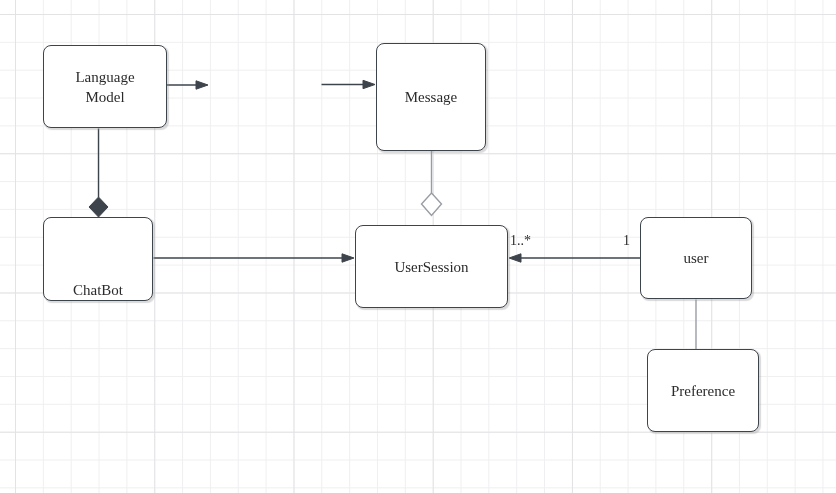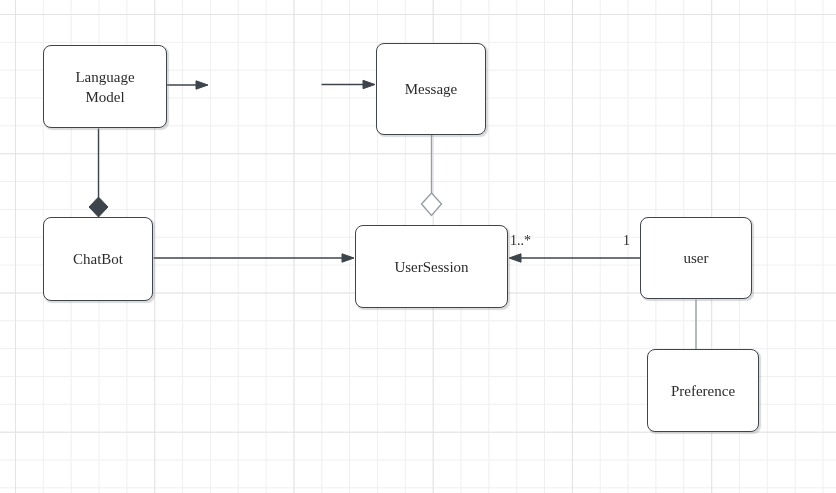--- a/index.html
+++ b/index.html
@@ -80,25 +80,25 @@
     <g>
       <path class="gray-line" d="M696,299.5 L696,349"></path>
     </g>
   </svg>
 
   <div class="node" style="left:43px;top:45px;width:124px;height:83px;">
     <span>Language Model</span>
   </div>
 
 
-  <div class="node" style="left:376px;top:43px;width:110px;height:92px;">
+  <div class="node" style="left:376px;top:43px;width:110px;height:108px;">
     <span>Message</span>
   </div>
 
-  <div class="node" style="left:43px;top:217px;width:110px;height:84px;">
+  <div class="node" style="left:43px;top:217px;width:110px;height:84px;align-items:flex-end;">
     <span>ChatBot</span>
   </div>
 
   <div class="node" style="left:355px;top:225px;width:153px;height:83px;">
     <span>UserSession</span>
   </div>
 
   <div class="node" style="left:640px;top:217px;width:112px;height:82px;">
     <span>user</span>
   </div>

